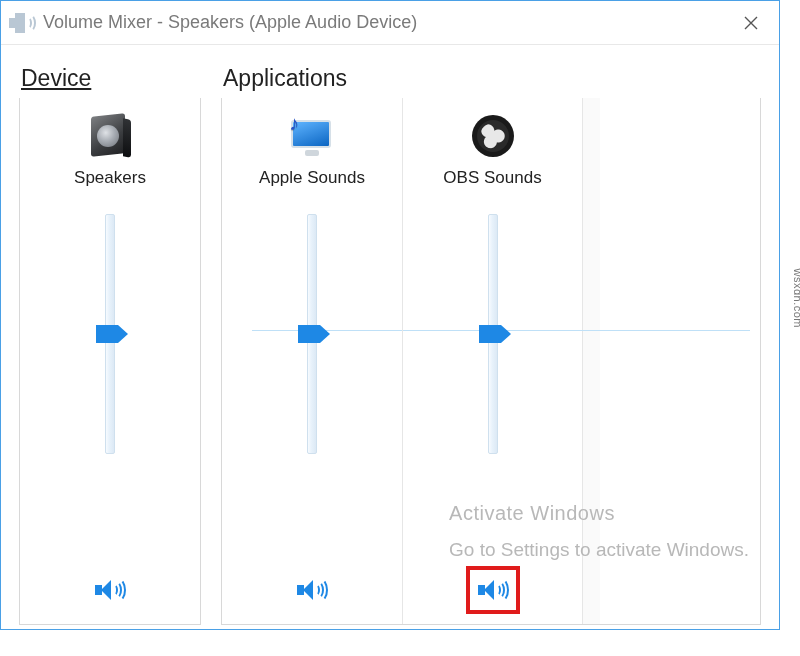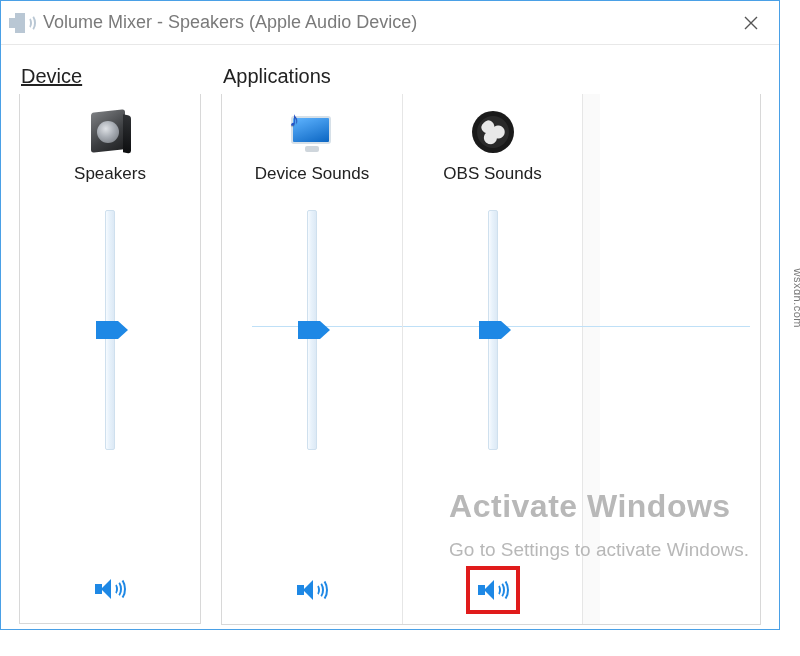--- a/index.html
+++ b/index.html
@@ -28,21 +28,21 @@
   }
   .titlebar .app-icon { width: 28px; height: 28px; margin-right: 6px; display:flex;align-items:center;justify-content:center;}
   .titlebar .title { color:#7a7a7a; font-size: 18px; font-weight: 400; }
   .close-btn { margin-left:auto; width:40px; height:40px; display:flex;align-items:center;justify-content:center; color:#555; font-size:18px; }
   .content {
     padding: 20px 18px 0 18px;
     display:flex;
     gap:20px;
     height: calc(100% - 48px);
   }
-  .section-label { font-size:20px; color:#222; margin-bottom:6px; padding-left:2px;}
+  .section-label { font-size:23px; color:#222; margin-bottom:6px; padding-left:2px;}
   .device-label { text-decoration: underline; }
   .group {
     border:1px solid #d8d8d8;
     border-top:none;
     display:flex;
     height: 530px;
     position:relative;
   }
   .group-wrap { display:flex; flex-direction:column; }
   .column {
@@ -125,21 +125,21 @@
     background:#fafafa;
   }
   .watermark {
     position:absolute;
     right:30px;
     bottom:68px;
     color:#b8b8b8;
     text-align:left;
     pointer-events:none;
   }
-  .watermark .wm1{ font-size:32px; letter-spacing:.5px;font-weight:bold;}
+  .watermark .wm1{ font-size:20px; letter-spacing:.5px;}
   .watermark .wm2{ font-size:19px; margin-top:14px;}
   .side-credit{
     position:absolute;
     right:2px;
     top:50%;
     transform: translateY(-50%) rotate(90deg);
     transform-origin: right center;
     font-size:11px;
     color:#777;
     letter-spacing:.5px;
@@ -245,21 +245,21 @@
           </div>
 
         <div class="column">
           <div class="app-icon-big">
             <span class="sysico">
                 <span class="mon"></span>
                 <span class="stand"></span>
                 <span class="note">♪</span>
               </span>
           </div>
-          <div class="app-name">Device Sounds</div>
+          <div class="app-name">Apple Sounds</div>
           <div class="slider-area">
             <div class="track">
               <div class="thumb"></div>
             </div>
           </div>
           <div class="mute-row">
             <div class="mute-btn">
               <span class="snd">
                   <span class="box"></span>
                   <span class="tri"></span>

